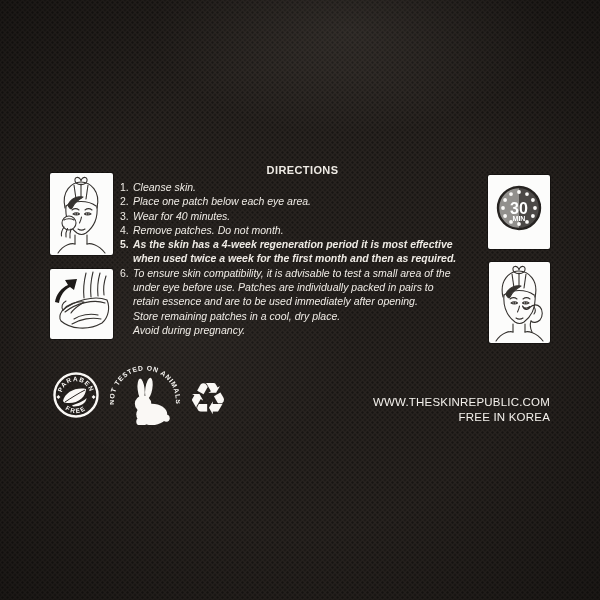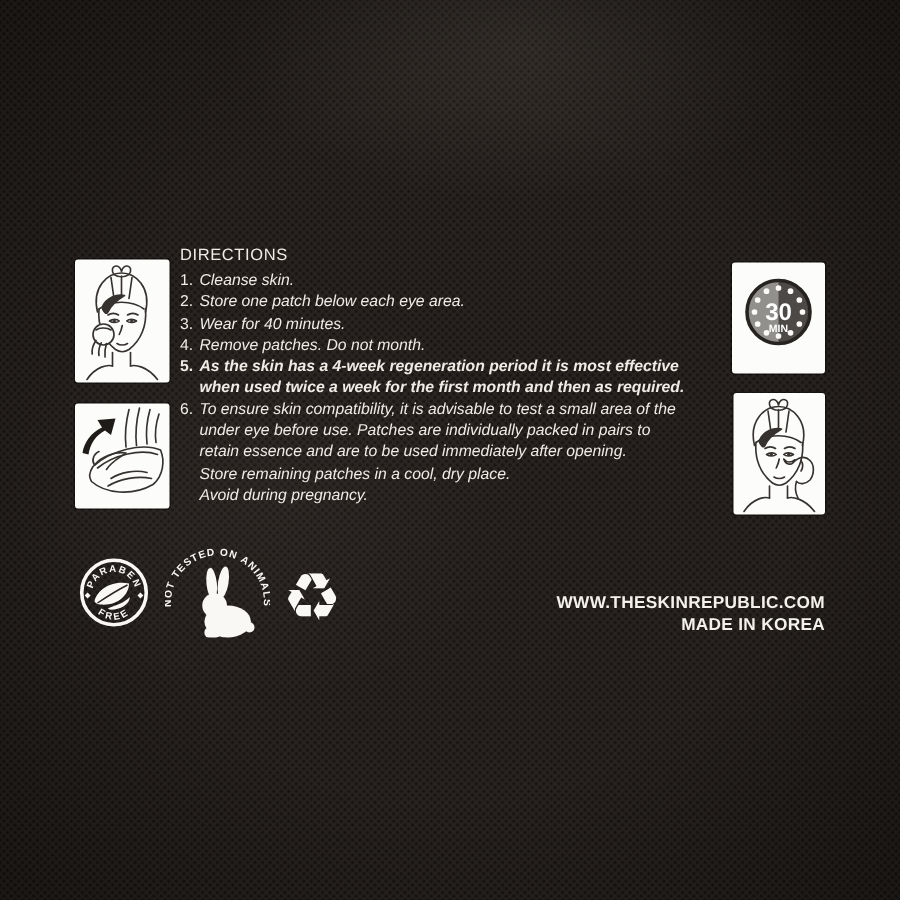--- a/index.html
+++ b/index.html
@@ -24,39 +24,39 @@
     box-shadow:0 0 0 1px rgba(0,0,0,0.35);
     display:flex; align-items:center; justify-content:center; overflow:hidden;
   }
   .box-cleanse { left:50px; top:173px; width:63px; height:82px; }
   .box-peel    { left:50px; top:269px; width:63px; height:70px; }
   .box-timer   { left:488px; top:175px; width:62px; height:74px; }
   .box-apply   { left:489px; top:262px; width:61px; height:81px; }
   .icon-box svg { display:block; width:100%; height:100%; }
 
   .directions { position:absolute; left:120px; top:164px; width:365px; color:#efebe5; }
-  .dir-title { font-size:11px; font-weight:normal; letter-spacing:0.4px; line-height:13px; margin-bottom:3px; }
+  .dir-title { font-size:11px; font-weight:bold; letter-spacing:0.4px; line-height:13px; margin-bottom:3px;text-align:center; }
   .dir-item { display:flex; font-size:10.5px; line-height:14.3px; }
   .dir-item .num { width:13px; flex:none; }
   .dir-item .txt { flex:1; white-space:pre-line;font-style:italic; }
   .dir-item.bold { font-weight:bold; }
 
   .badge { position:absolute; }
   .badge svg { display:block; width:100%; height:100%; }
   .badge-paraben { left:52px; top:371px; width:48px; height:48px; }
   .badge-rabbit  { left:110px; top:364px; width:70px; height:62px; }
   .badge-recycle {
     left:184px; top:375px; width:48px; height:48px;
     display:flex; align-items:center; justify-content:center;
     color:#faf8f5; font-size:44px; line-height:48px;
     font-family:"DejaVu Sans", sans-serif;
   }
 
   .footer { position:absolute; right:50px; top:395px; text-align:right;
-    color:#f4f1ec; font-weight:bold; font-size:11.5px; line-height:14.5px; letter-spacing:0.2px; }
+    color:#f4f1ec; font-weight:normal; font-size:11.5px; line-height:14.5px; letter-spacing:0.2px; }
 
   .lineart { stroke:#35322f; stroke-width:1.1; fill:none; stroke-linecap:round; stroke-linejoin:round; }
   svg text { font-family:"Liberation Sans", sans-serif; }
 </style>
 </head>
 <body>
 
 <div class="package">
 
   <div class="icon-box box-cleanse">
@@ -110,21 +110,21 @@
   </div>
 
   <div class="directions">
     <div class="dir-title">DIRECTIONS</div>
     <div class="dir-item">
       <span class="num">1.</span>
       <span class="txt">Cleanse skin.</span>
     </div>
     <div class="dir-item">
       <span class="num">2.</span>
-      <span class="txt">Store one patch below each eye area.</span>
+      <span class="txt">Place one patch below each eye area.</span>
     </div>
     <div class="dir-item">
       <span class="num">3.</span>
       <span class="txt">Wear for 40 minutes.</span>
     </div>
     <div class="dir-item">
       <span class="num">4.</span>
       <span class="txt">Remove patches. Do not month.</span>
     </div>
     <div class="dir-item bold">
@@ -238,16 +238,16 @@
       </g>
     </svg>
   </div>
 
   <div class="badge badge-recycle">
     <span>♻</span>
   </div>
 
   <div class="footer">
     <div>WWW.THESKINREPUBLIC.COM</div>
-    <div>MADE IN KOREA</div>
+    <div>FREE IN KOREA</div>
   </div>
 
 </div>
 
 </body></html>

